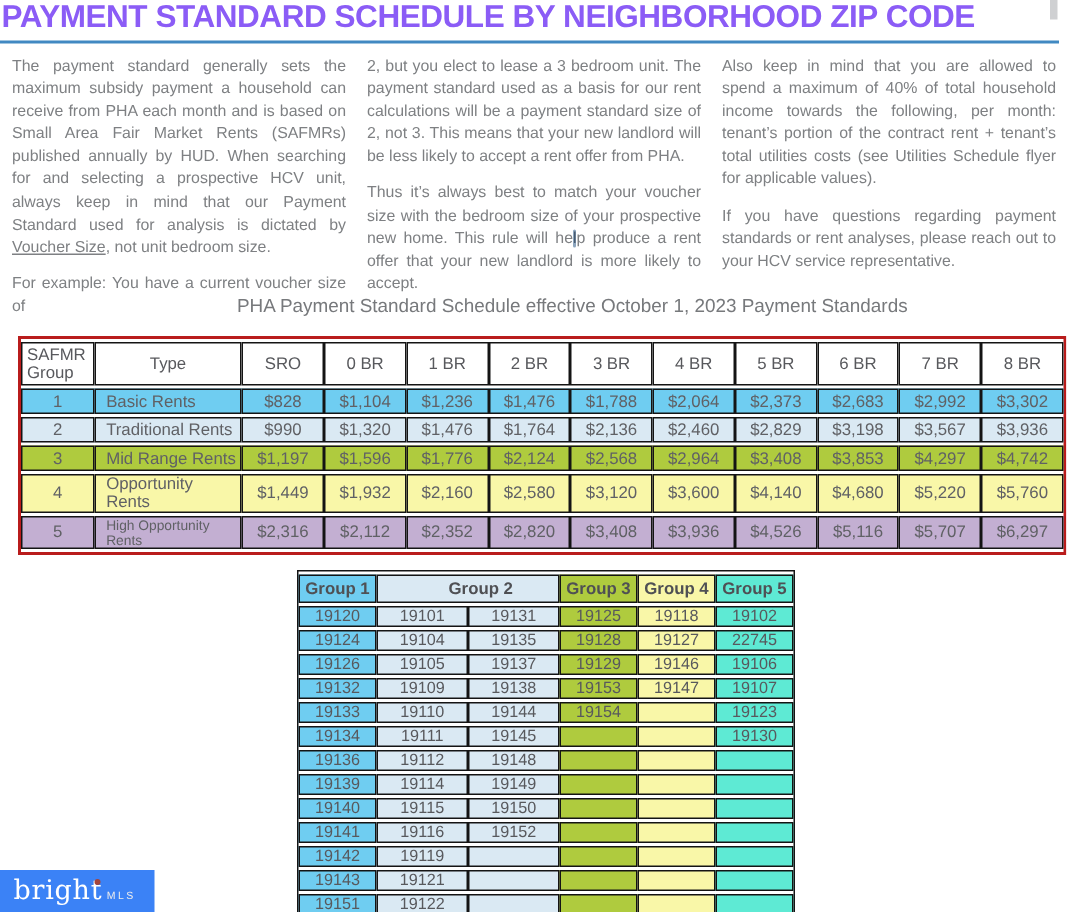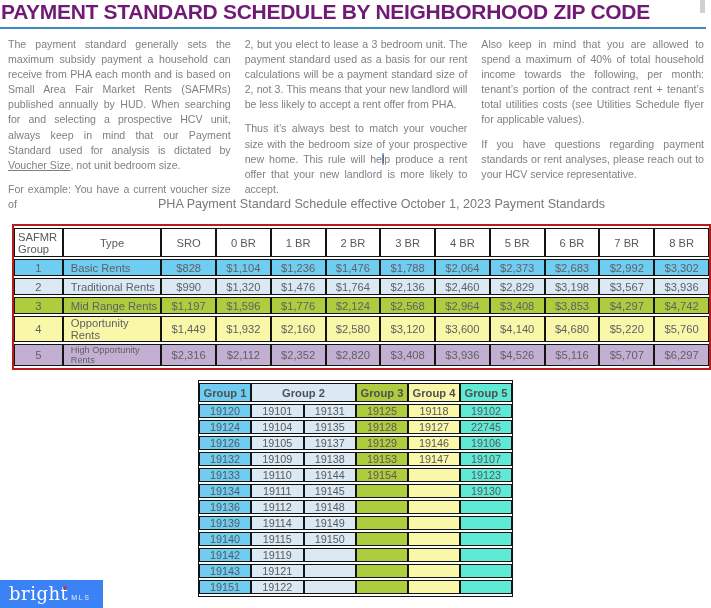--- a/index.html
+++ b/index.html
@@ -1,21 +1,21 @@
 <!DOCTYPE html>
 <html><head>
 <meta charset="utf-8">
 <style>
   html,body{margin:0;padding:0;background:#fff;}
   .page{position:relative;width:711px;height:608px;background:#ffffff;
         font-family:"Liberation Sans",sans-serif;overflow:hidden;}
 
   
   .title{position:absolute;left:1px;top:0px;margin:0;font-size:21px;font-weight:bold;
-         color:#701a75;letter-spacing:-0.3px;white-space:nowrap;}
+         color:#8b5cf6;letter-spacing:-0.3px;white-space:nowrap;}
   .rule{position:absolute;left:0;top:27px;width:706px;height:2px;background:#4189C2;}
   .scroll-frag{position:absolute;left:700px;top:0;width:5px;height:13px;background:#CFD0D2;}
 
   
   .intro{position:absolute;left:8px;top:37px;width:696px;display:flex;gap:14px;}
   .intro .col{flex:1;color:#7E8083;font-size:10.6px;line-height:15.1px;text-align:justify;}
   .intro p{margin:0 0 9px 0;}
   .u{text-decoration:underline;}
   .hl{background:#8CA5BE;color:#44566A;border-radius:1px;}
 
@@ -35,21 +35,21 @@
   .pt td.cell-type{text-align:left;padding-left:7px;}
   .pt tr.compact td.cell-type{font-size:9.2px;}
 
   
   .zt{position:absolute;left:198px;top:380px;border-collapse:separate;border-spacing:0 2px;
       border:1px solid #141414;background:#fff;}
   .zt th,.zt td{border:1px solid #141414;text-align:center;padding:0;}
   .zt th{height:17px;font-size:11.2px;font-weight:bold;color:#4F5054;}
   .zt td{height:12px;font-size:10.8px;color:#58595D;}
   .zt .zw1{width:50px;}
-  .zt .zw2{width:103px;}
+  .zt .zw2{width:103px;padding-left:17px;}
 
   
   .c-blue{background:#6FCDF1;}
   .c-lblue{background:#DAE9F3;}
   .c-green{background:#AFCB3E;}
   .c-yellow{background:#F9F7A8;}
   .c-purple{background:#5eead4;}
   .pt tr.r-blue td{background:#6FCDF1;}
   .pt tr.r-lblue td{background:#DAE9F3;}
   .pt tr.r-green td{background:#AFCB3E;}
@@ -260,20 +260,28 @@
         </tr>
         <tr>
           <td class="c-blue zw1">19140</td>
           <td class="c-lblue zw1">19115</td>
           <td class="c-lblue zw1">19150</td>
           <td class="c-green zw1"></td>
           <td class="c-yellow zw1"></td>
           <td class="c-purple zw1"></td>
         </tr>
         <tr>
+          <td class="c-blue zw1">19141</td>
+          <td class="c-lblue zw1">19116</td>
+          <td class="c-lblue zw1">19152</td>
+          <td class="c-green zw1"></td>
+          <td class="c-yellow zw1"></td>
+          <td class="c-purple zw1"></td>
+        </tr>
+        <tr>
           <td class="c-blue zw1">19142</td>
           <td class="c-lblue zw1">19119</td>
           <td class="c-lblue zw1"></td>
           <td class="c-green zw1"></td>
           <td class="c-yellow zw1"></td>
           <td class="c-purple zw1"></td>
         </tr>
         <tr>
           <td class="c-blue zw1">19143</td>
           <td class="c-lblue zw1">19121</td>

